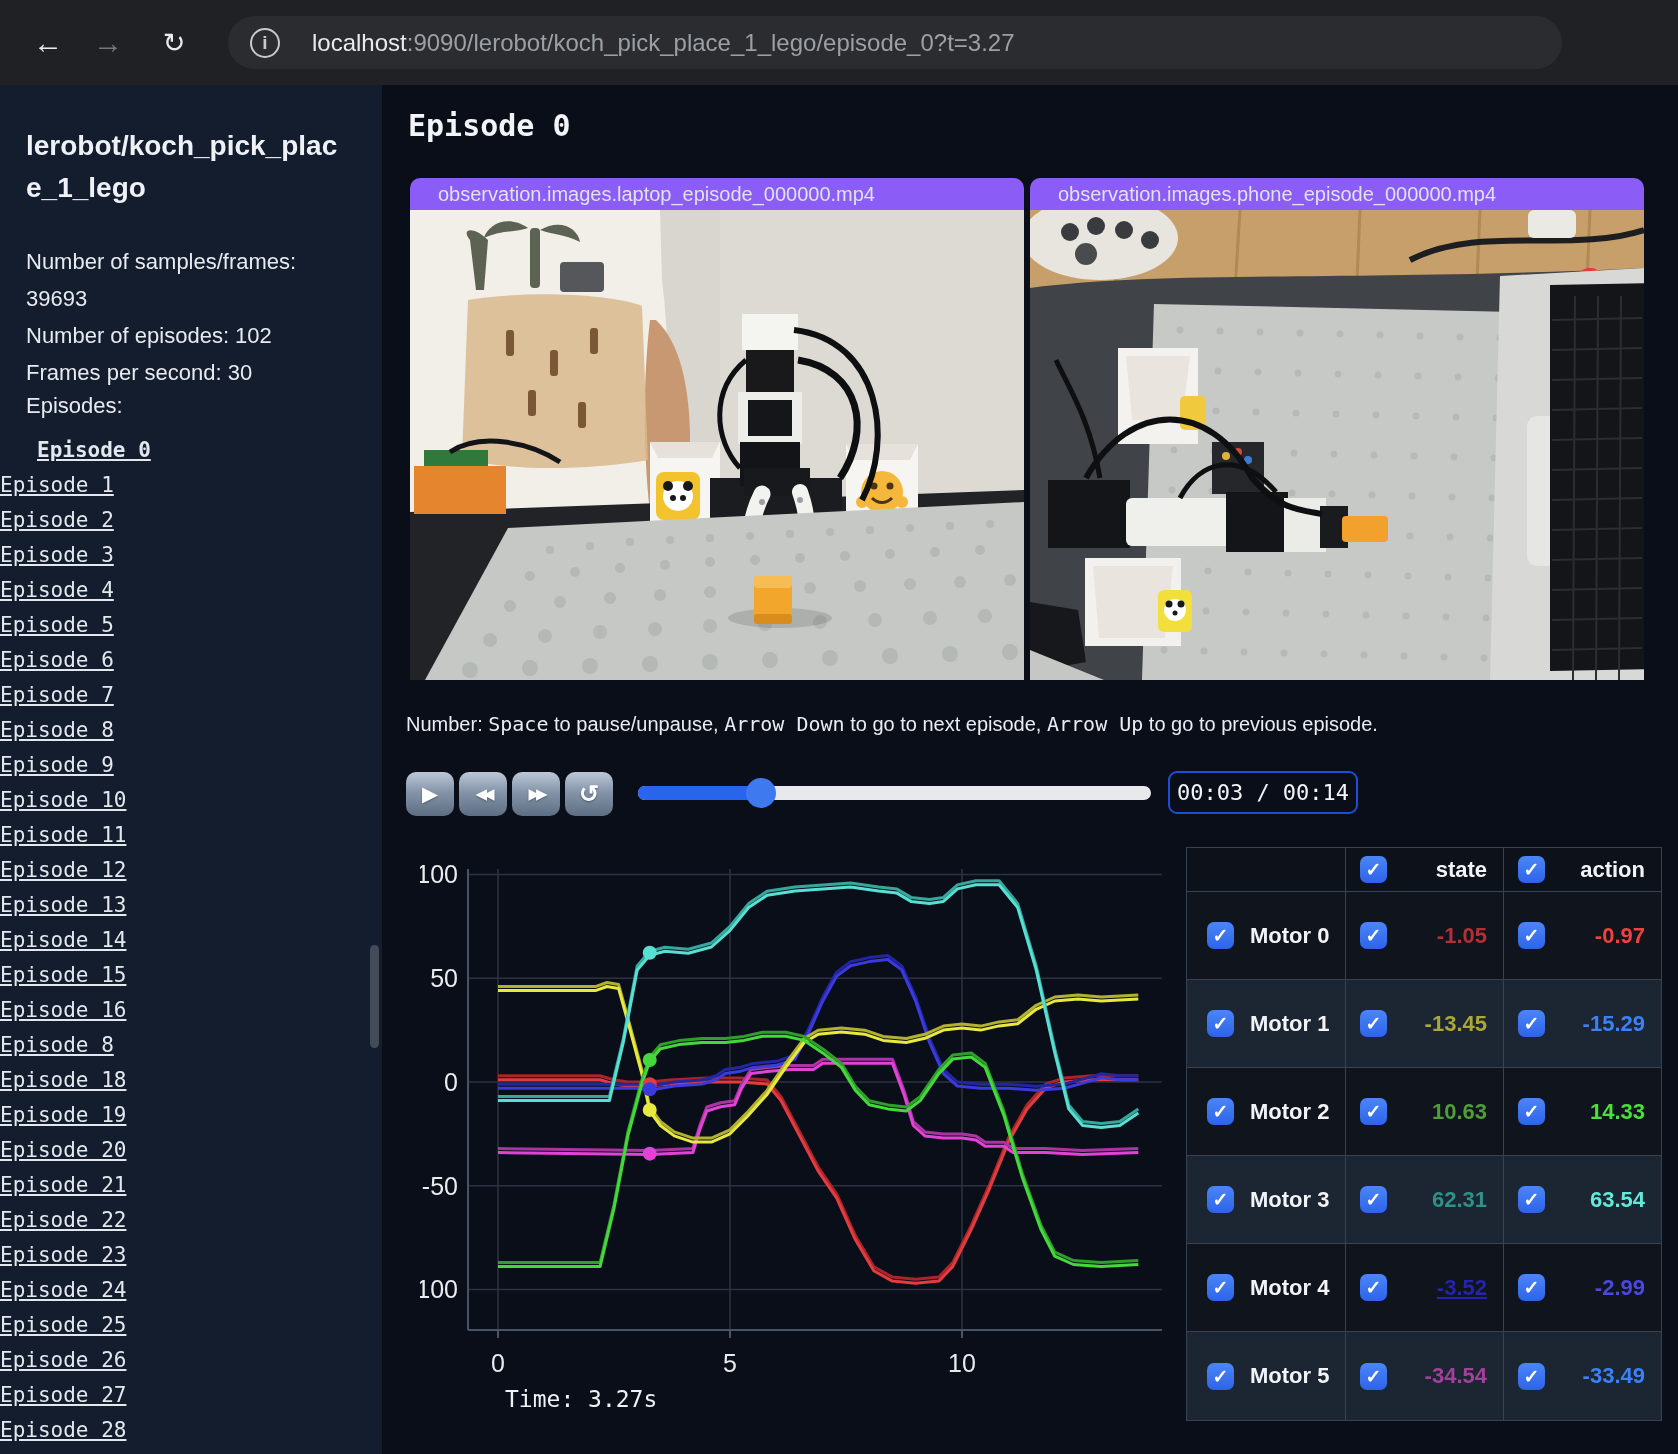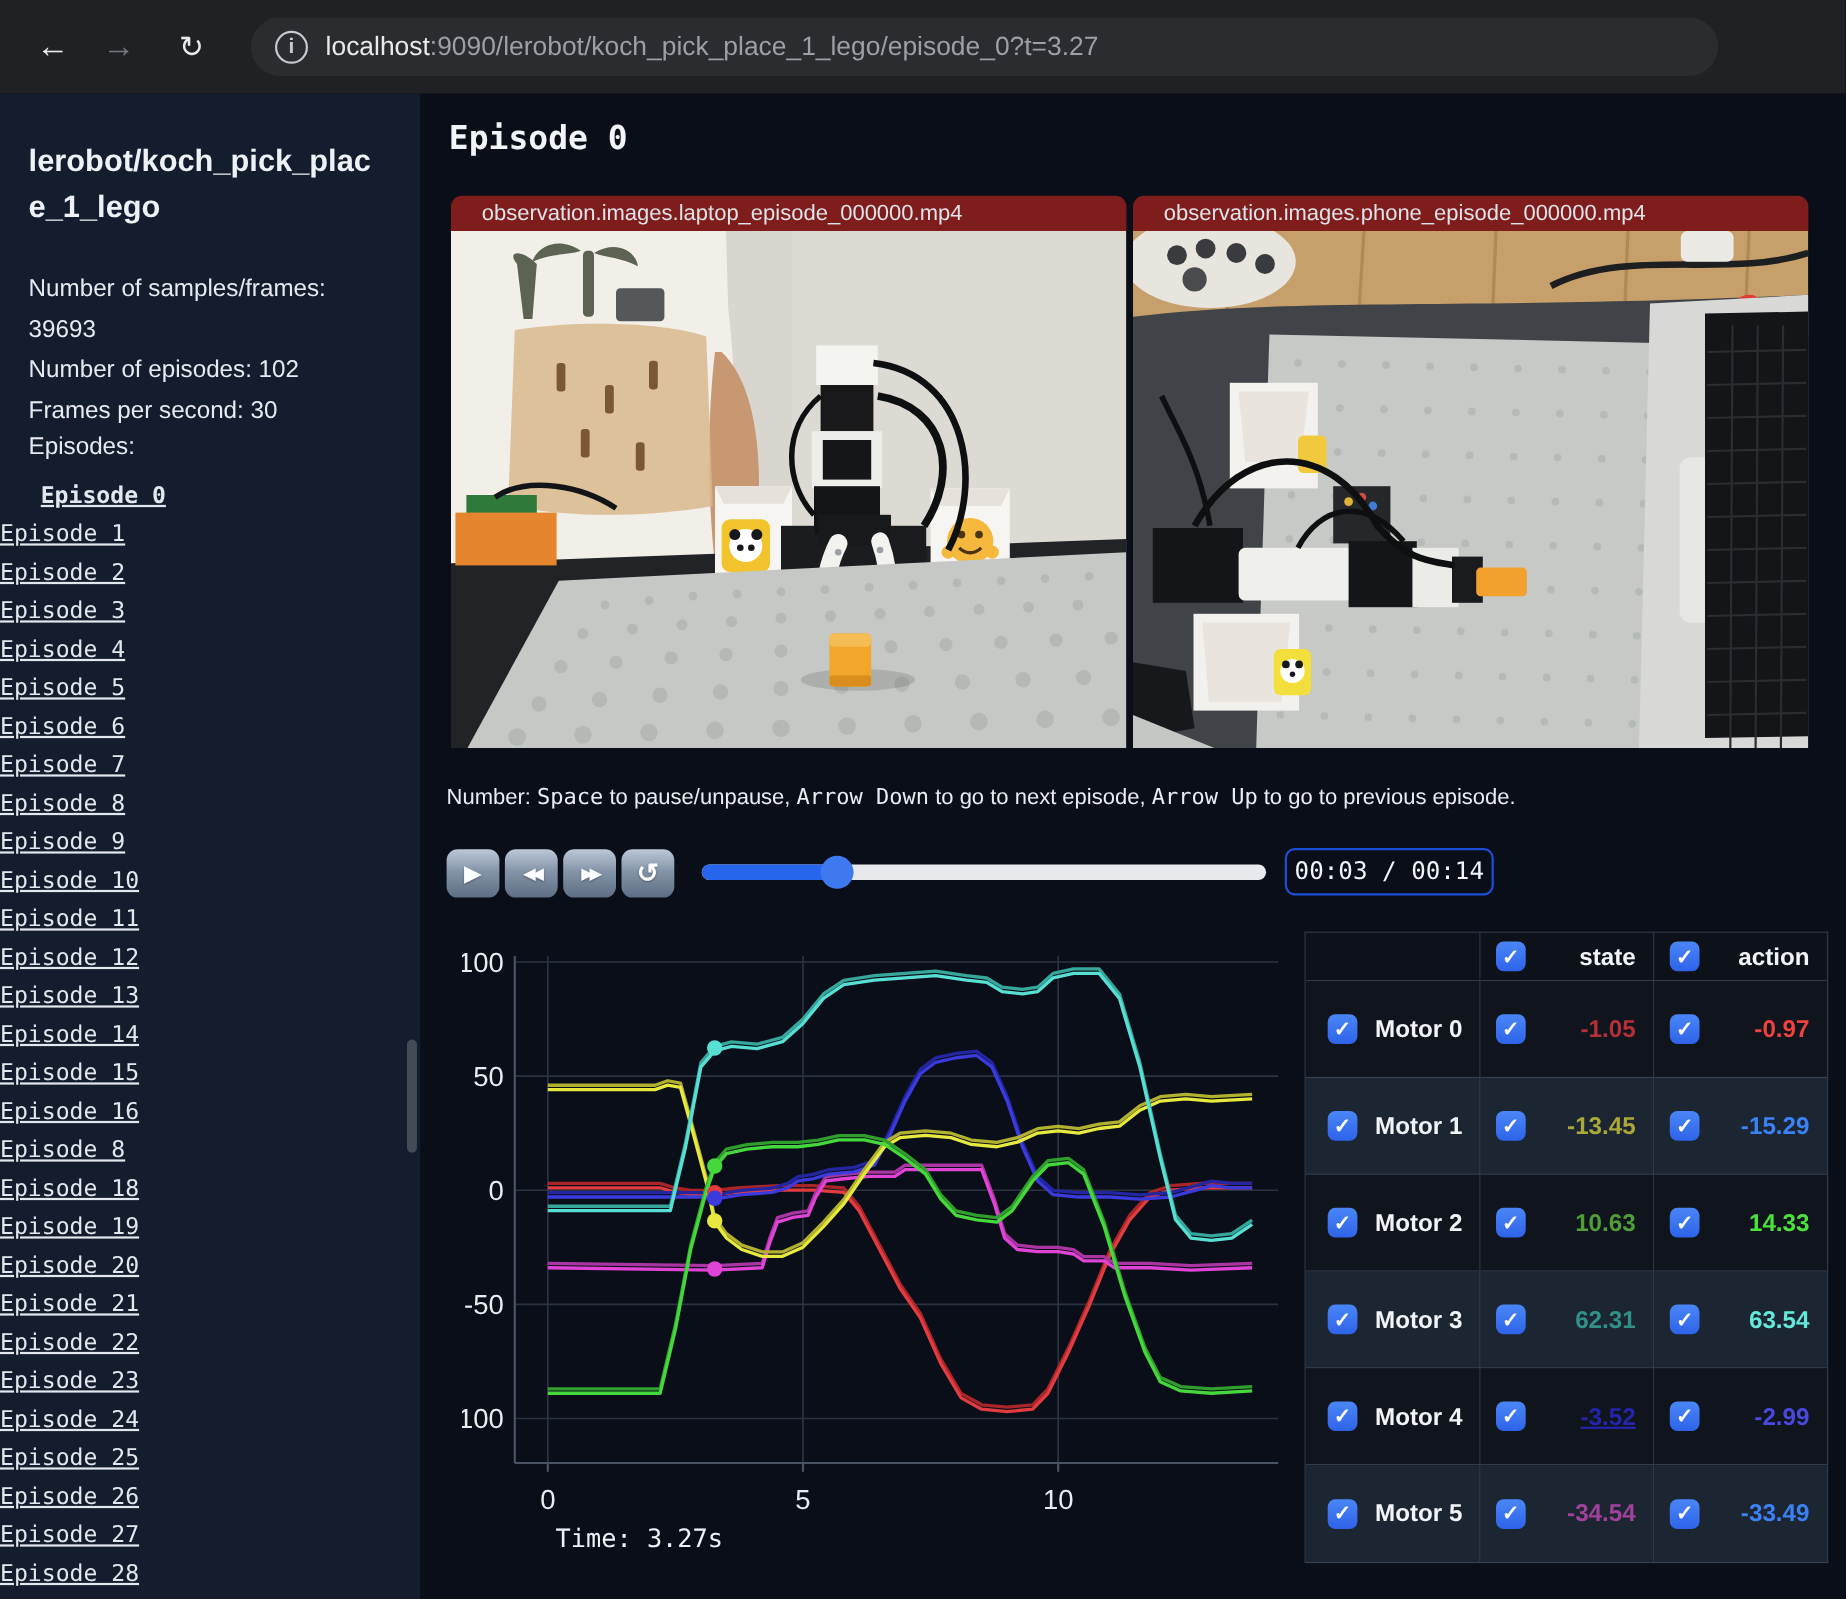--- a/index.html
+++ b/index.html
@@ -12,42 +12,42 @@
   #topbar { position:absolute; left:0; top:0; width:1678px; height:85px; background:#202124; }
   .nav-ico { position:absolute; top:0; height:85px; display:flex; align-items:center; justify-content:center;
              color:#e8eaed; font-size:30px; width:48px; cursor:pointer; }
   #back-ico { left:24px; }
   #fwd-ico { left:84px; color:#74787d; }
   #reload-ico { left:150px; font-size:27px; }
   #urlpill { position:absolute; left:228px; top:16px; width:1334px; height:53px; border-radius:27px;
              background:#2b2c2f; display:flex; align-items:center; }
   #info-ico { margin-left:22px; width:30px; height:30px; border:2px solid #c6c9ce; border-radius:50%;
               color:#c6c9ce; font-size:19px; display:flex; align-items:center; justify-content:center; font-weight:bold; }
-  #urltext { margin-left:16px; font-size:24px; color:#9aa0a6; white-space:nowrap; }
+  #urltext { margin-left:32px; font-size:24px; color:#9aa0a6; white-space:nowrap; }
   #urltext .host { color:#e8eaed; }
 
   
   #sidebar { position:absolute; left:0; top:85px; width:382px; height:1369px; background:#131d2d; color:#e7ebf1; }
   #ds-title { position:absolute; left:26px; top:40px; width:314px; font-size:28px; font-weight:bold;
               line-height:42px; word-break:break-all; color:#eef1f6; }
   #ds-stats { position:absolute; left:26px; top:158px; width:282px; font-size:22px; line-height:37px; color:#e7ebf1; }
   #episodes-heading { position:absolute; left:26px; top:308px; font-size:22px; color:#e7ebf1; }
   #episode-list { position:absolute; left:0px; top:348px; width:370px; }
   #episode-list a { display:block; height:35px; line-height:35px; 
                     font-family:"DejaVu Sans Mono", monospace; font-size:21px; color:#e3e8ef;
                     text-decoration:underline; cursor:pointer; }
   #episode-list a.current { font-weight:bold; padding-left:37px; }
   #content-scrollbar { position:absolute; left:370px; top:945px; width:9px; height:103px;
                        border-radius:5px; background:#434b59; }
 
   
   #ep-title { position:absolute; left:408px; top:108px; font-size:30px; font-weight:bold; color:#f2f4f8; }
   .video-panel { position:absolute; top:178px; width:614px; height:502px; }
   #video-left { left:410px; } #video-right { left:1030px; }
-  .video-caption { height:32px; background:#7f1d1d; border-radius:10px 10px 0 0; color:#dfe3ea;
+  .video-caption { height:32px; background:#8b5cf6; border-radius:10px 10px 0 0; color:#dfe3ea;
                    font-size:20px; line-height:32px; padding-left:28px; white-space:nowrap; overflow:hidden; }
   .video-body { width:614px; height:470px; overflow:hidden; background:#20242a; }
 
   #hotkeys { position:absolute; left:406px; top:712px; width:1100px; font-size:20px; color:#e9ecf1; }
   #hotkeys .mono { font-size:20px; }
 
   .pbtn { position:absolute; top:772px; width:48px; height:44px; border-radius:10px; border:none; cursor:pointer;
           background:linear-gradient(180deg,#bcc8d8 0%, #8595a9 45%, #5d6e84 100%);
           color:#fdfeff; display:flex; align-items:center; justify-content:center; text-shadow:0 1px 2px rgba(0,0,0,.35); }
   #btn-play { left:406px; font-size:21px; }

